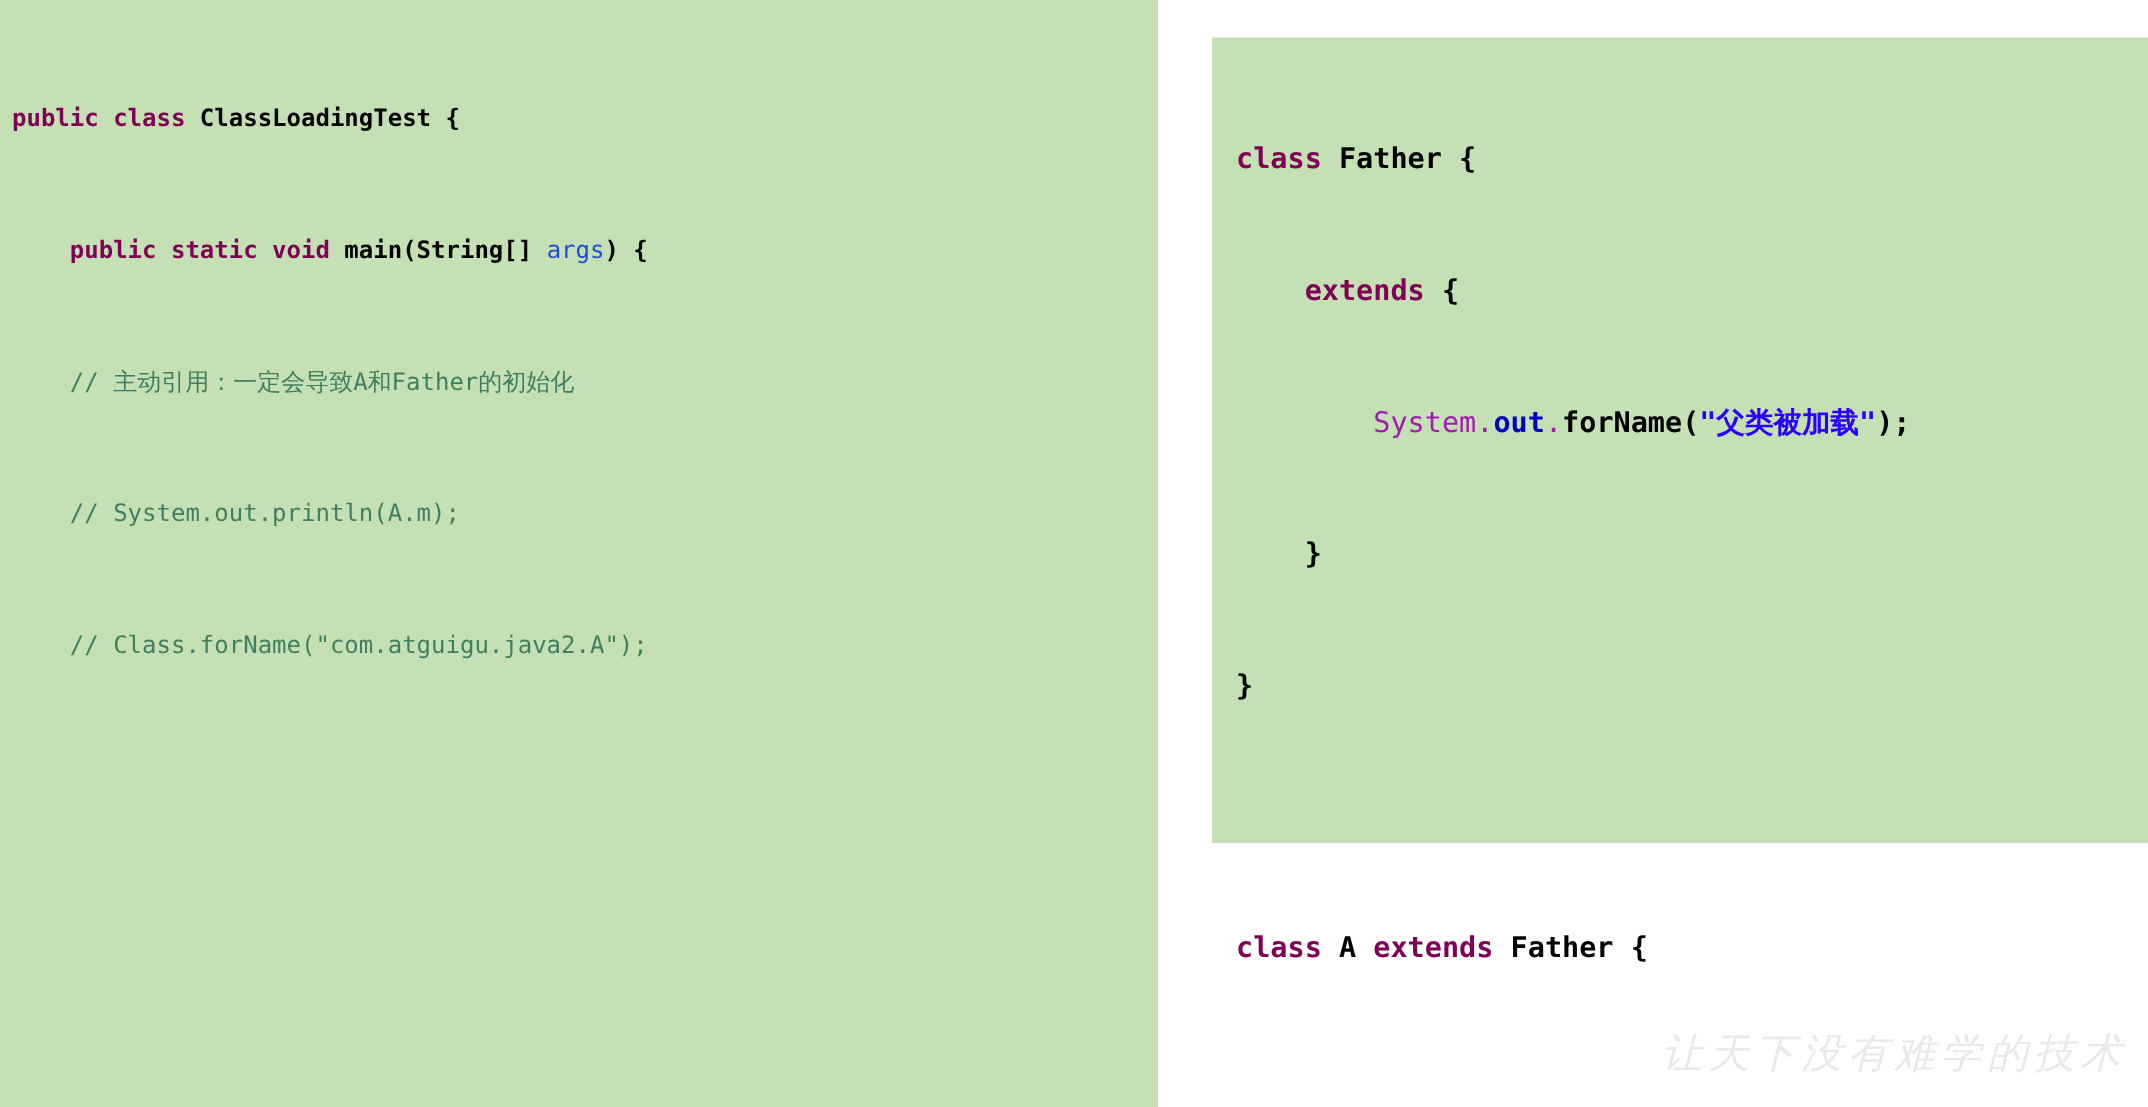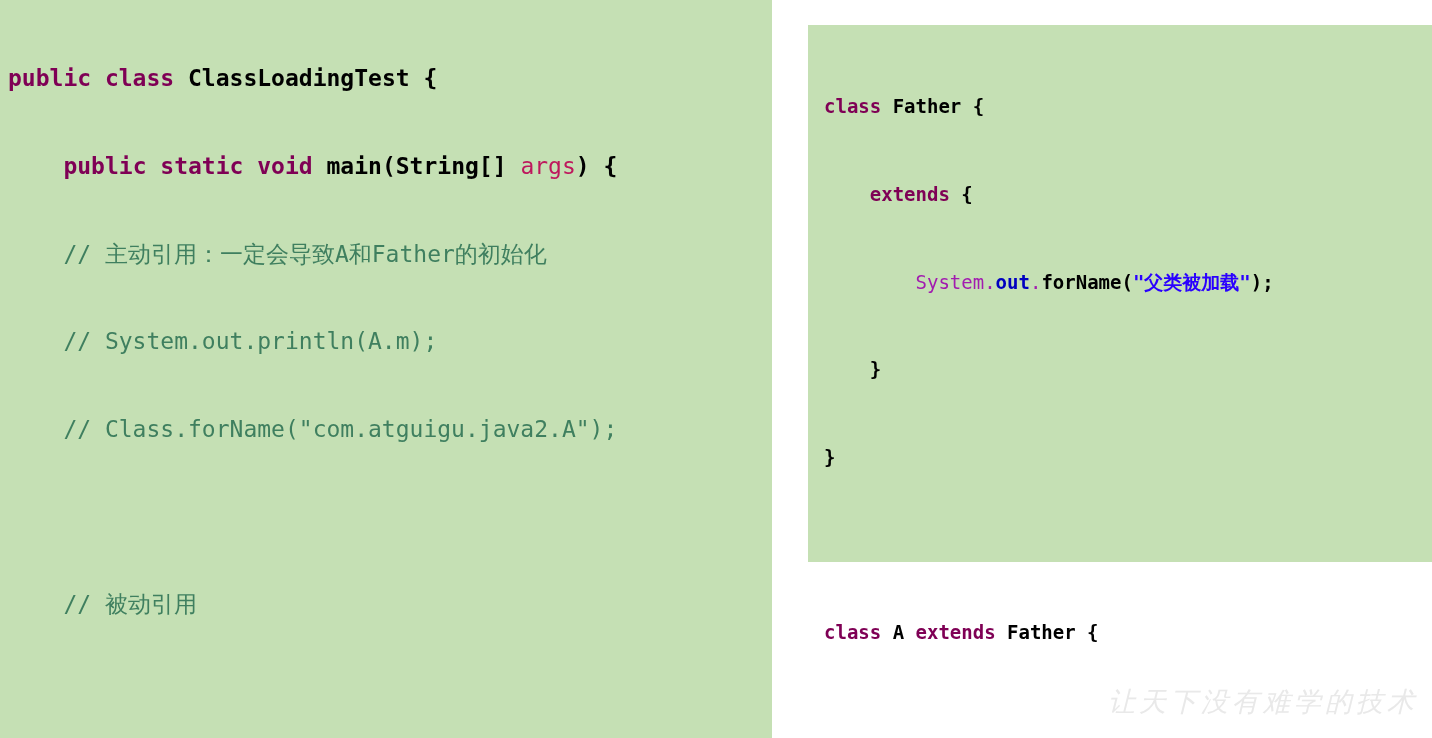--- a/index.html
+++ b/index.html
@@ -11,33 +11,33 @@
   .code-panel{
     position:absolute;
     background:#c5e0b4;
     box-sizing:border-box;
     white-space:pre;
     font-family:"DejaVu Sans Mono","Liberation Mono",monospace;
   }
   #left-panel{
     left:0px;top:0px;width:772px;height:738px;
     padding:6px 0 0 8px;
-    font-size:23px;line-height:29.2px;
+    font-size:16px;line-height:29.2px;
   }
   #right-panel{
     left:780px;top:25px;width:652px;height:537px;
     padding:9px 0 0 16px;
     font-size:19px;line-height:29.2px;margin-left:28px;
   }
   .ln{display:block;min-height:29.2px;}
   .kw{color:#7f0055;font-weight:bold;}
   .cm{color:#3f7f5f;}
   .str{color:#2a00ff;font-weight:bold;}
   .fld{color:#0000c0;font-weight:bold;}
-  .par{color:#be185d;}
+  .par{color:#1d4ed8;}
   .pl{color:#a21caf;}
   .plb{color:#000000;font-weight:bold;}
   .num{color:#000000;font-weight:bold;}
   #watermark{
     position:absolute;
     right:14px;bottom:18px;
     color:#e9e9e9;
     font-family:"DejaVu Serif","Liberation Serif",serif;
     font-size:27px;
     font-style:italic;
@@ -49,21 +49,20 @@
 </head>
 <body>
 
 <div class="code-panel" id="left-panel">
   <span class="ln"><span class="kw">public class </span><span class="plb">ClassLoadingTest {</span></span>
   <span class="ln"><span class="plb">    </span><span class="kw">public static void </span><span class="plb">main(</span><span class="plb">String[] </span><span class="par">args</span><span class="plb">) {</span></span>
   <span class="ln"><span class="cm">    // 主动引用：一定会导致A和Father的初始化</span></span>
   <span class="ln"><span class="cm">    // System.out.println(A.m);</span></span>
   <span class="ln"><span class="cm">    // Class.forName("com.atguigu.java2.A");</span></span>
   <span class="ln"> </span>
-  <span class="ln"><span class="cm">    // 被动引用</span></span>
   
   
   
   
   
   
   
   
   
   

